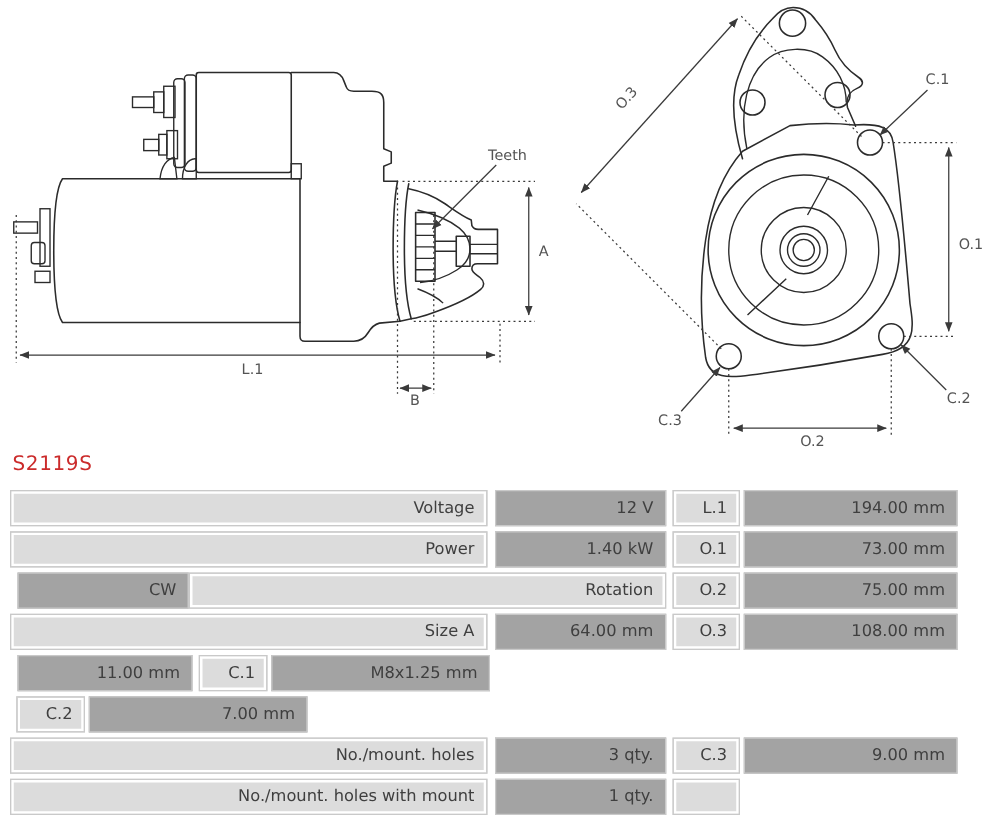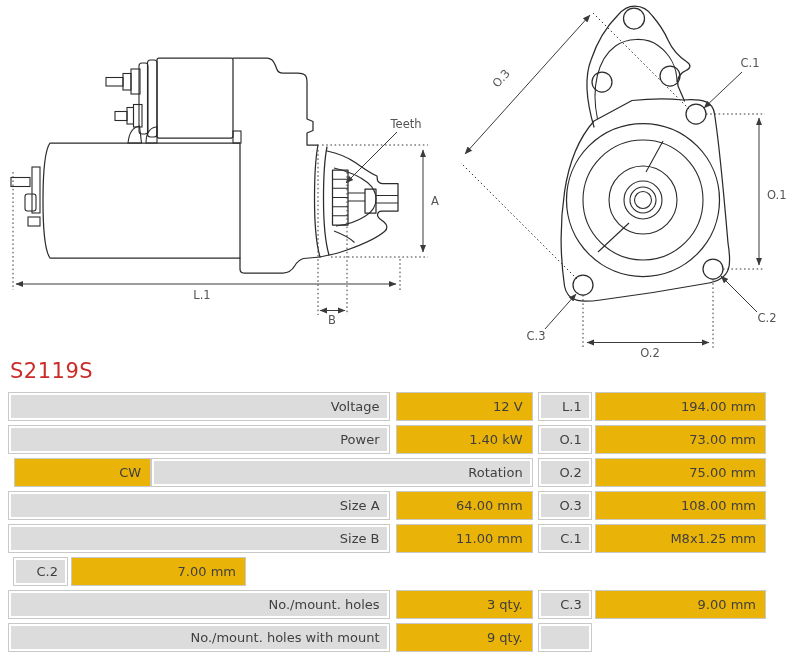--- a/index.html
+++ b/index.html
@@ -14,28 +14,28 @@
   }
   html,body{margin:0;padding:0}
   body{
     width:800px;height:660px;position:relative;overflow:hidden;
     background:var(--background);
     font-family:"DejaVu Sans","Liberation Sans",sans-serif;
   }
   .diagram-wrap{position:absolute;left:0;top:0;width:800px;height:360px}
   .page-title{
     position:absolute;left:10px;top:358px;
-    font-size:21px;line-height:26px;color:var(--title-red);
+    font-size:16px;line-height:26px;color:var(--title-red);
     letter-spacing:.5px;
   }
   .spec-table{position:absolute;left:8px;top:392px;width:758px}
   .trow{display:flex;height:29px;margin-bottom:4px}
   .cell{
     box-sizing:border-box;height:29px;
-    border:1px solid var(--table-border);background:#eab308;
+    border:1px solid var(--table-border);background:#a3a3a3;
     display:flex;align-items:center;justify-content:flex-end;
     padding-right:9px;font-size:13px;color:var(--table-text);
     white-space:nowrap;overflow:hidden;
   }
   .gray{background:var(--table-cell-gray);box-shadow:inset 0 0 0 2px #fff}
   .c1{width:390px}
   .c2{width:140px;margin-left:6px}
   .c3{width:55px;margin-left:5px}
   .c4{width:175px;margin-left:3px}
   .c4.blank{border-color:transparent;box-shadow:none;background:#fff}
@@ -228,34 +228,33 @@
     <div class="cell c3 gray">O.2</div>
     <div class="cell c4">75.00 mm</div>
   </div>
   <div class="trow">
     <div class="cell c1 gray">Size A</div>
     <div class="cell c2">64.00 mm</div>
     <div class="cell c3 gray">O.3</div>
     <div class="cell c4">108.00 mm</div>
   </div>
   <div class="trow">
-    <div class="cell c1 gray">Size B</div>
     <div class="cell c2">11.00 mm</div>
     <div class="cell c3 gray">C.1</div>
     <div class="cell c4">M8x1.25 mm</div>
   </div>
   <div class="trow">
     <div class="cell c3 gray">C.2</div>
     <div class="cell c4">7.00 mm</div>
   </div>
   <div class="trow">
     <div class="cell c1 gray">No./mount. holes</div>
     <div class="cell c2">3 qty.</div>
     <div class="cell c3 gray">C.3</div>
     <div class="cell c4">9.00 mm</div>
   </div>
   <div class="trow">
     <div class="cell c1 gray">No./mount. holes with mount</div>
-    <div class="cell c2">9 qty.</div>
+    <div class="cell c2">1 qty.</div>
     <div class="cell c3 gray"></div>
     <div class="cell c4 blank"></div>
   </div>
 </div>
 
 </body></html>

